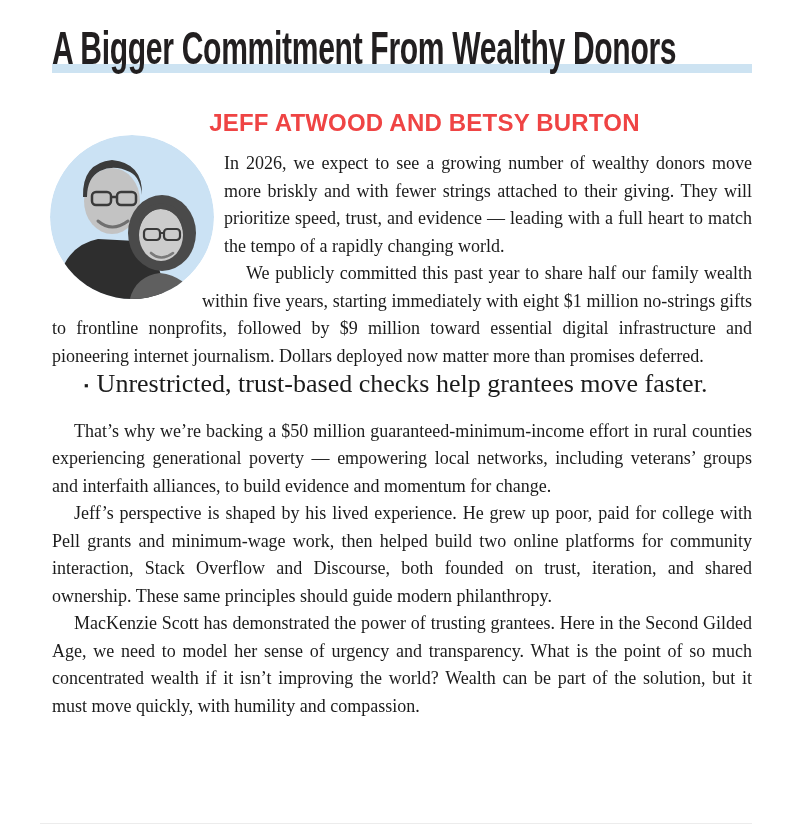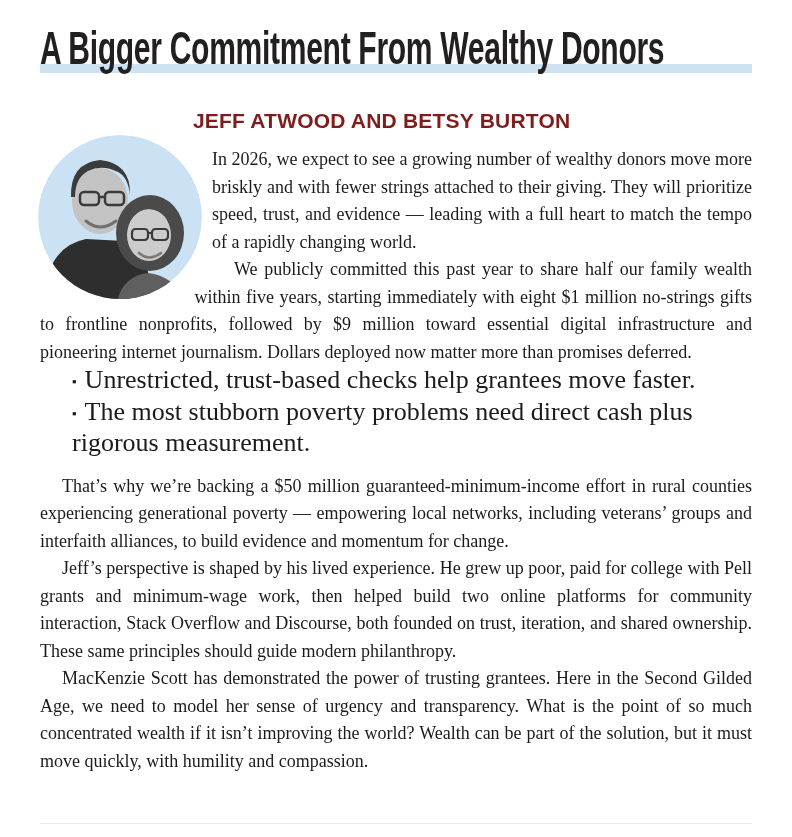--- a/index.html
+++ b/index.html
@@ -6,21 +6,21 @@
   body {
     width: 792px; height: 837px;
     font-family: "Liberation Serif", serif;
     color: #1b1b1b;
     position: relative;
     overflow: hidden;
   }
   .page {
     box-sizing: border-box;
     width: 792px; height: 837px;
-    padding: 24px 40px 0 40px;
+    padding: 24px 40px 0 52px;
     position: relative;
   }
   
   .title-wrap { position: relative; }
   h1.title {
     margin: 0;
     font-family: "Liberation Sans", sans-serif;
     font-weight: 700;
     font-size: 47px;
     line-height: 1.0;
@@ -48,23 +48,23 @@
     margin: 26px 10px 10px -2px;
     border-radius: 50%;
     shape-outside: circle(50%);
     shape-margin: 8px;
   }
   .photo svg { display: block; width: 164px; height: 164px; }
   h2.byline {
     margin: 36px 0 13px 0;
     font-family: "Liberation Sans", sans-serif;
     font-weight: 700;
-    font-size: 21px;
+    font-size: 24px;
     letter-spacing: 0.2px;
-    color: #7f1d1d;
+    color: #ef4444;
   }
   p.body-par {
     margin: 0;
     font-size: 18px;
     line-height: 27.5px;
     text-align: justify;
   }
   p.indent { text-indent: 22px; }
   p.space-before { margin-top: 16px; }
   ul.bullet-list {
@@ -132,21 +132,20 @@
       </svg>
     </div>
 
     <h2 class="byline">JEFF ATWOOD AND BETSY BURTON</h2>
 
     <p class="body-par">In 2026, we expect to see a growing number of wealthy donors move more briskly and with fewer strings attached to their giving. They will prioritize speed, trust, and evidence — leading with a full heart to match the tempo of a rapidly changing world.</p>
     <p class="body-par indent">We publicly committed this past year to share half our family wealth within five years, starting immediately with eight $1 million no-strings gifts to frontline nonprofits, followed by $9 million toward essential digital infrastructure and pioneering internet journalism. Dollars deployed now matter more than promises deferred.</p>
 
     <ul class="bullet-list">
       <li>Unrestricted, trust-based checks help grantees move faster.</li>
-      <li>The most stubborn poverty problems need direct cash plus rigorous measurement.</li>
     </ul>
 
     <p class="body-par indent space-before">That’s why we’re backing a $50 million guaranteed-minimum-income effort in rural counties experiencing generational poverty — empowering local networks, including veterans’ groups and interfaith alliances, to build evidence and momentum for change.</p>
     <p class="body-par indent">Jeff’s perspective is shaped by his lived experience. He grew up poor, paid for college with Pell grants and minimum-wage work, then helped build two online platforms for community interaction, Stack Overflow and Discourse, both founded on trust, iteration, and shared ownership. These same principles should guide modern philanthropy.</p>
     <p class="body-par indent">MacKenzie Scott has demonstrated the power of trusting grantees. Here in the Second Gilded Age, we need to model her sense of urgency and transparency. What is the point of so much concentrated wealth if it isn’t improving the world? Wealth can be part of the solution, but it must move quickly, with humility and compassion.</p>
 
   </div>
 
   <div class="bottom-rule"></div>
 </div>

